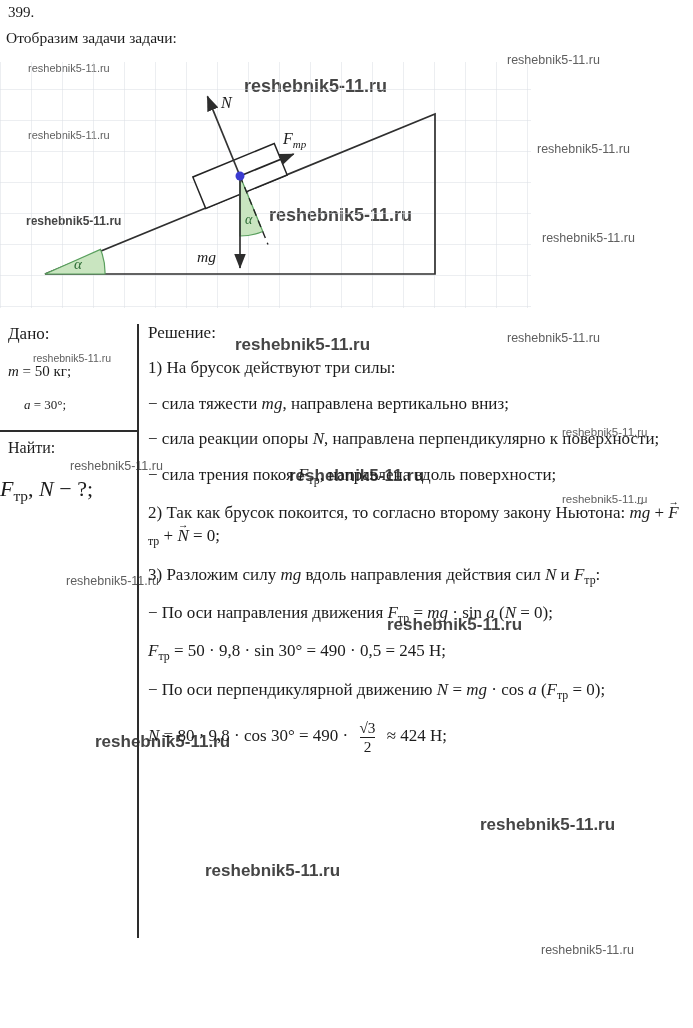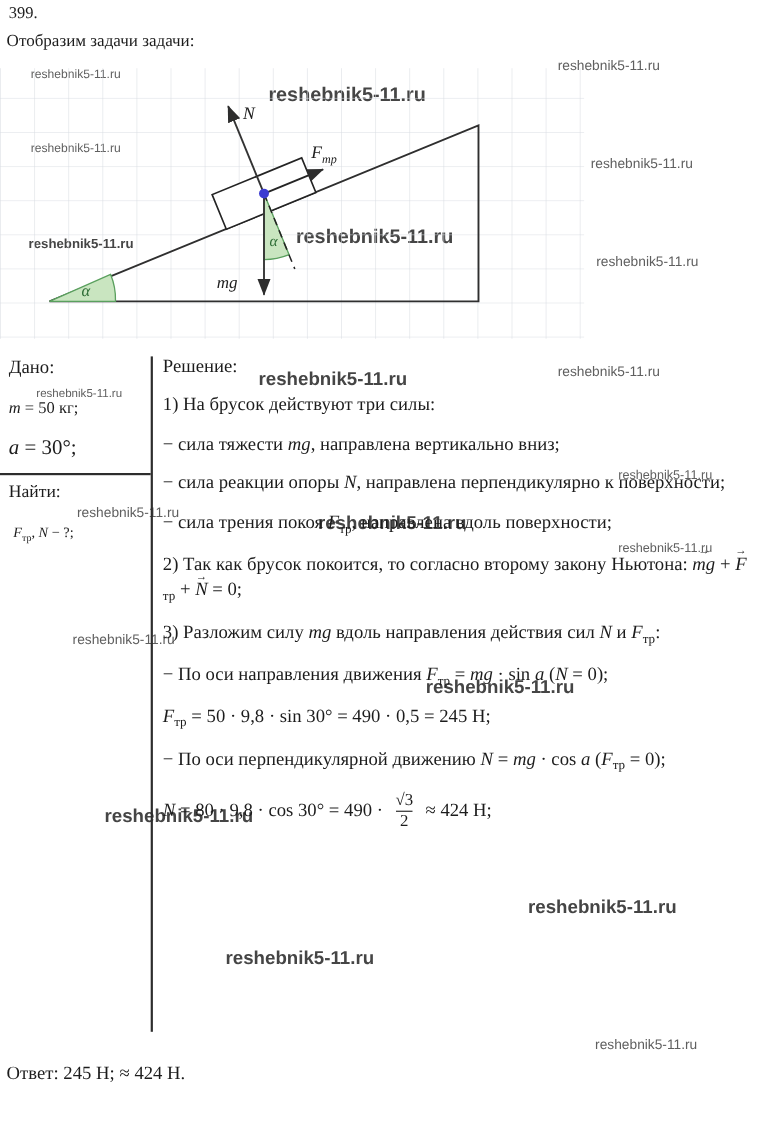--- a/index.html
+++ b/index.html
@@ -75,38 +75,37 @@
     <circle cx="240" cy="118" r="4.5" fill="#3b3bd1"></circle>
     <text x="221" y="50" font-size="16" font-style="italic" fill="#202020">N</text>
     <text x="283" y="86" font-size="16" font-style="italic" fill="#202020"><tspan>F</tspan><tspan dy="4" font-size="11">тр</tspan></text>
     <text x="197" y="204" font-size="15.5" font-style="italic" fill="#202020">mg</text>
     <text x="74" y="211" font-size="15" font-style="italic" fill="#2e6d36">α</text>
     <text x="245" y="166" font-size="14" font-style="italic" fill="#2e6d36">α</text>
   </svg>
 
   <div class="content" style="left:8px;top:324px;font-size:17px">Дано:</div>
   <div class="content" style="left:8px;top:363px;font-size:15px"><span class="it">m</span><span> = 50 кг;</span></div>
-  <div class="content" style="left:8px;top:397px;font-size:19px"><span class="it">a</span><span> = 30°;</span></div>
+  <div class="content" style="left:24px;top:397px;font-size:13px"><span class="it">a</span><span> = 30°;</span></div>
   <div class="content hline" style="left:0;top:430px;width:137px;height:2px"></div>
   <div class="content" style="left:8px;top:439px;font-size:16px">Найти:</div>
-  <div class="content" style="left:12px;top:476px;font-size:13px"><span class="it">F</span><sub>тр</sub><span>, </span><span class="it">N</span><span> − ?;</span></div>
+  <div class="content" style="left:0;top:476px;font-size:22px"><span class="it">F</span><sub>тр</sub><span>, </span><span class="it">N</span><span> − ?;</span></div>
   <div class="content vline" style="left:137px;top:324px;width:2px;height:614px"></div>
 
   <div id="solution" class="content" style="left:148px;top:322px;width:537px">
     <p class="title">Решение:</p>
     <p><span>1) На брусок действуют три силы:</span></p>
     <p><span>− сила тяжести </span><span class="it">mg</span><span>, направлена вертикально вниз;</span></p>
     <p><span>− сила реакции опоры </span><span class="it">N</span><span>, направлена перпендикулярно к поверхности;</span></p>
     <p><span>− сила трения покоя </span><span class="it">F</span><sub>тр</sub><span>, направлена вдоль поверхности;</span></p>
     <p><span>2) Так как брусок покоится, то согласно второму закону Ньютона:  </span><span class="vec">mg</span><span> + </span><span class="vec">F</span><sub>тр</sub><span> + </span><span class="vec">N</span><span> = 0;</span></p>
     <p><span>3) Разложим силу </span><span class="it">mg</span><span> вдоль направления действия сил </span><span class="it">N</span><span> и </span><span class="it">F</span><sub>тр</sub><span>:</span></p>
     <p><span>− По оси направления движения </span><span class="it">F</span><sub>тр</sub><span> = </span><span class="it">mg</span><span> · sin </span><span class="it">a</span><span>  (</span><span class="it">N</span><span> = 0);</span></p>
     <p><span class="it">F</span><sub>тр</sub><span> = 50 · 9,8 · sin 30° = 490 · 0,5 = 245 Н;</span></p>
     <p><span>− По оси перпендикулярной движению </span><span class="it">N</span><span> = </span><span class="it">mg</span><span> · cos </span><span class="it">a</span><span> (</span><span class="it">F</span><sub>тр</sub><span> = 0);</span></p>
     <p class="tall"><span class="it">N</span><span> = 80 · 9,8 · cos 30° = 490 · </span><span class="frac">
           <span class="num">√3</span>
           <span class="den">2</span>
         </span><span> ≈ 424 Н;</span></p>
   </div>
 
-  <div class="content" style="left:6px;top:966px;font-size:17px">Ответ:  245 Н;  ≈ 424 Н.</div>
 
 </div>
 
 </body></html>

